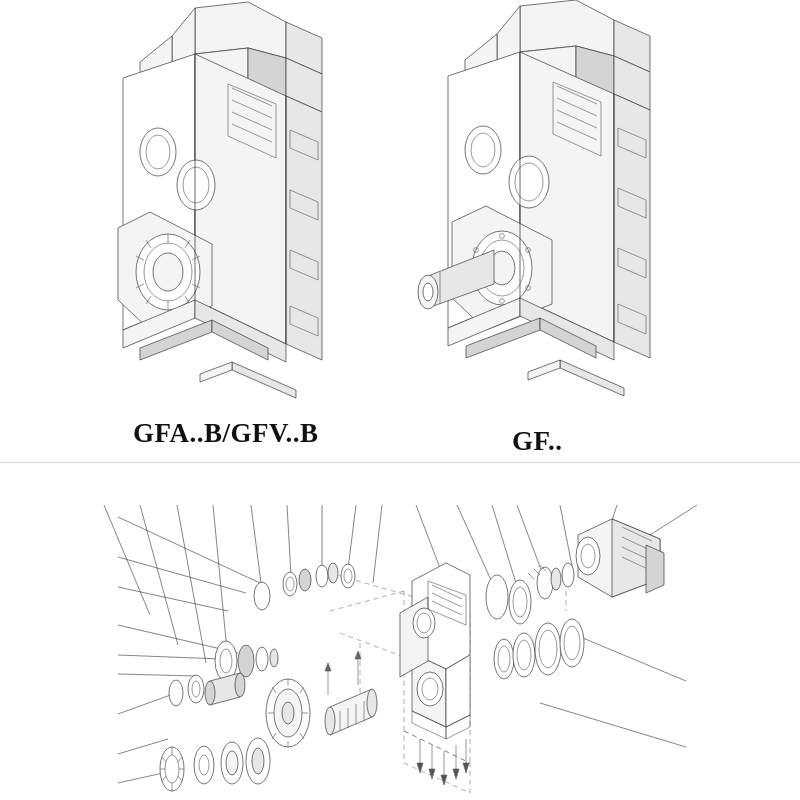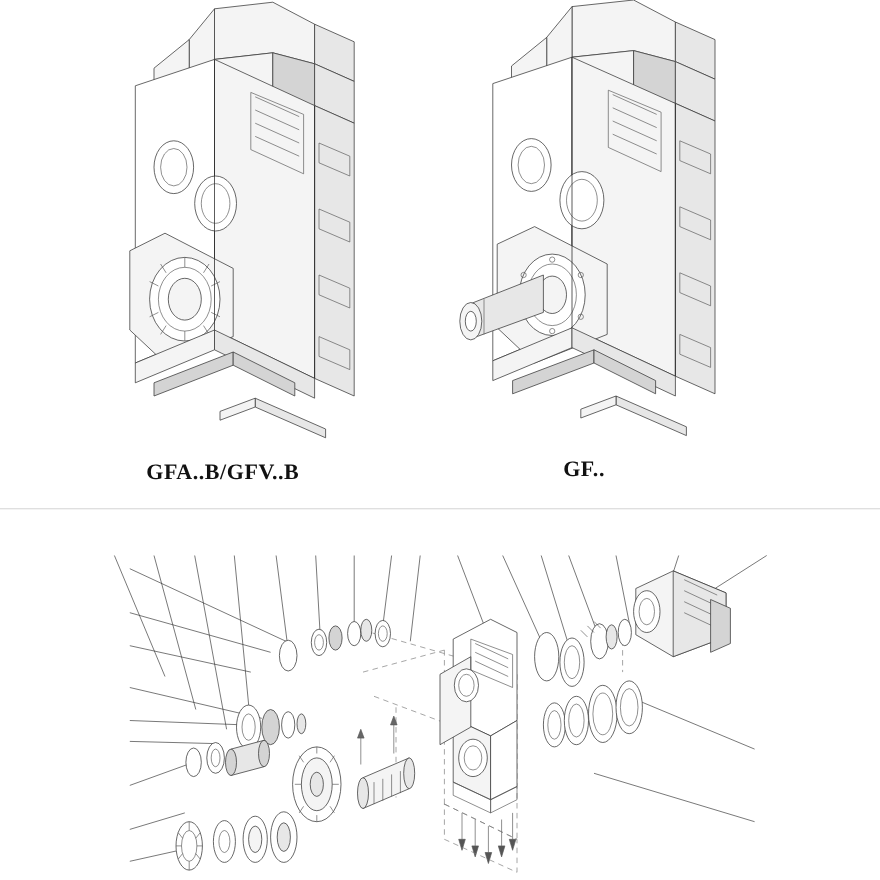--- a/index.html
+++ b/index.html
@@ -40,32 +40,32 @@
   #bottom-panel {
     left: 0;
     top: 463px;
     width: 800px;
     height: 337px;
   }
   .caption {
     position: absolute;
     font-family: "Liberation Serif", serif;
     font-weight: bold;
-    font-size: 20px;
+    font-size: 27px;
     letter-spacing: 0.5px;
     color: #111111;
     white-space: nowrap;
   }
   #caption-left {
     left: 133px;
     top: 418px;
   }
   #caption-right {
     left: 512px;
-    top: 416px;
+    top: 426px;
   }
   svg {
     display: block;
   }
   .line {
     stroke: #2b2b2b;
     stroke-width: 0.7;
     fill: none;
   }
   .thin {

